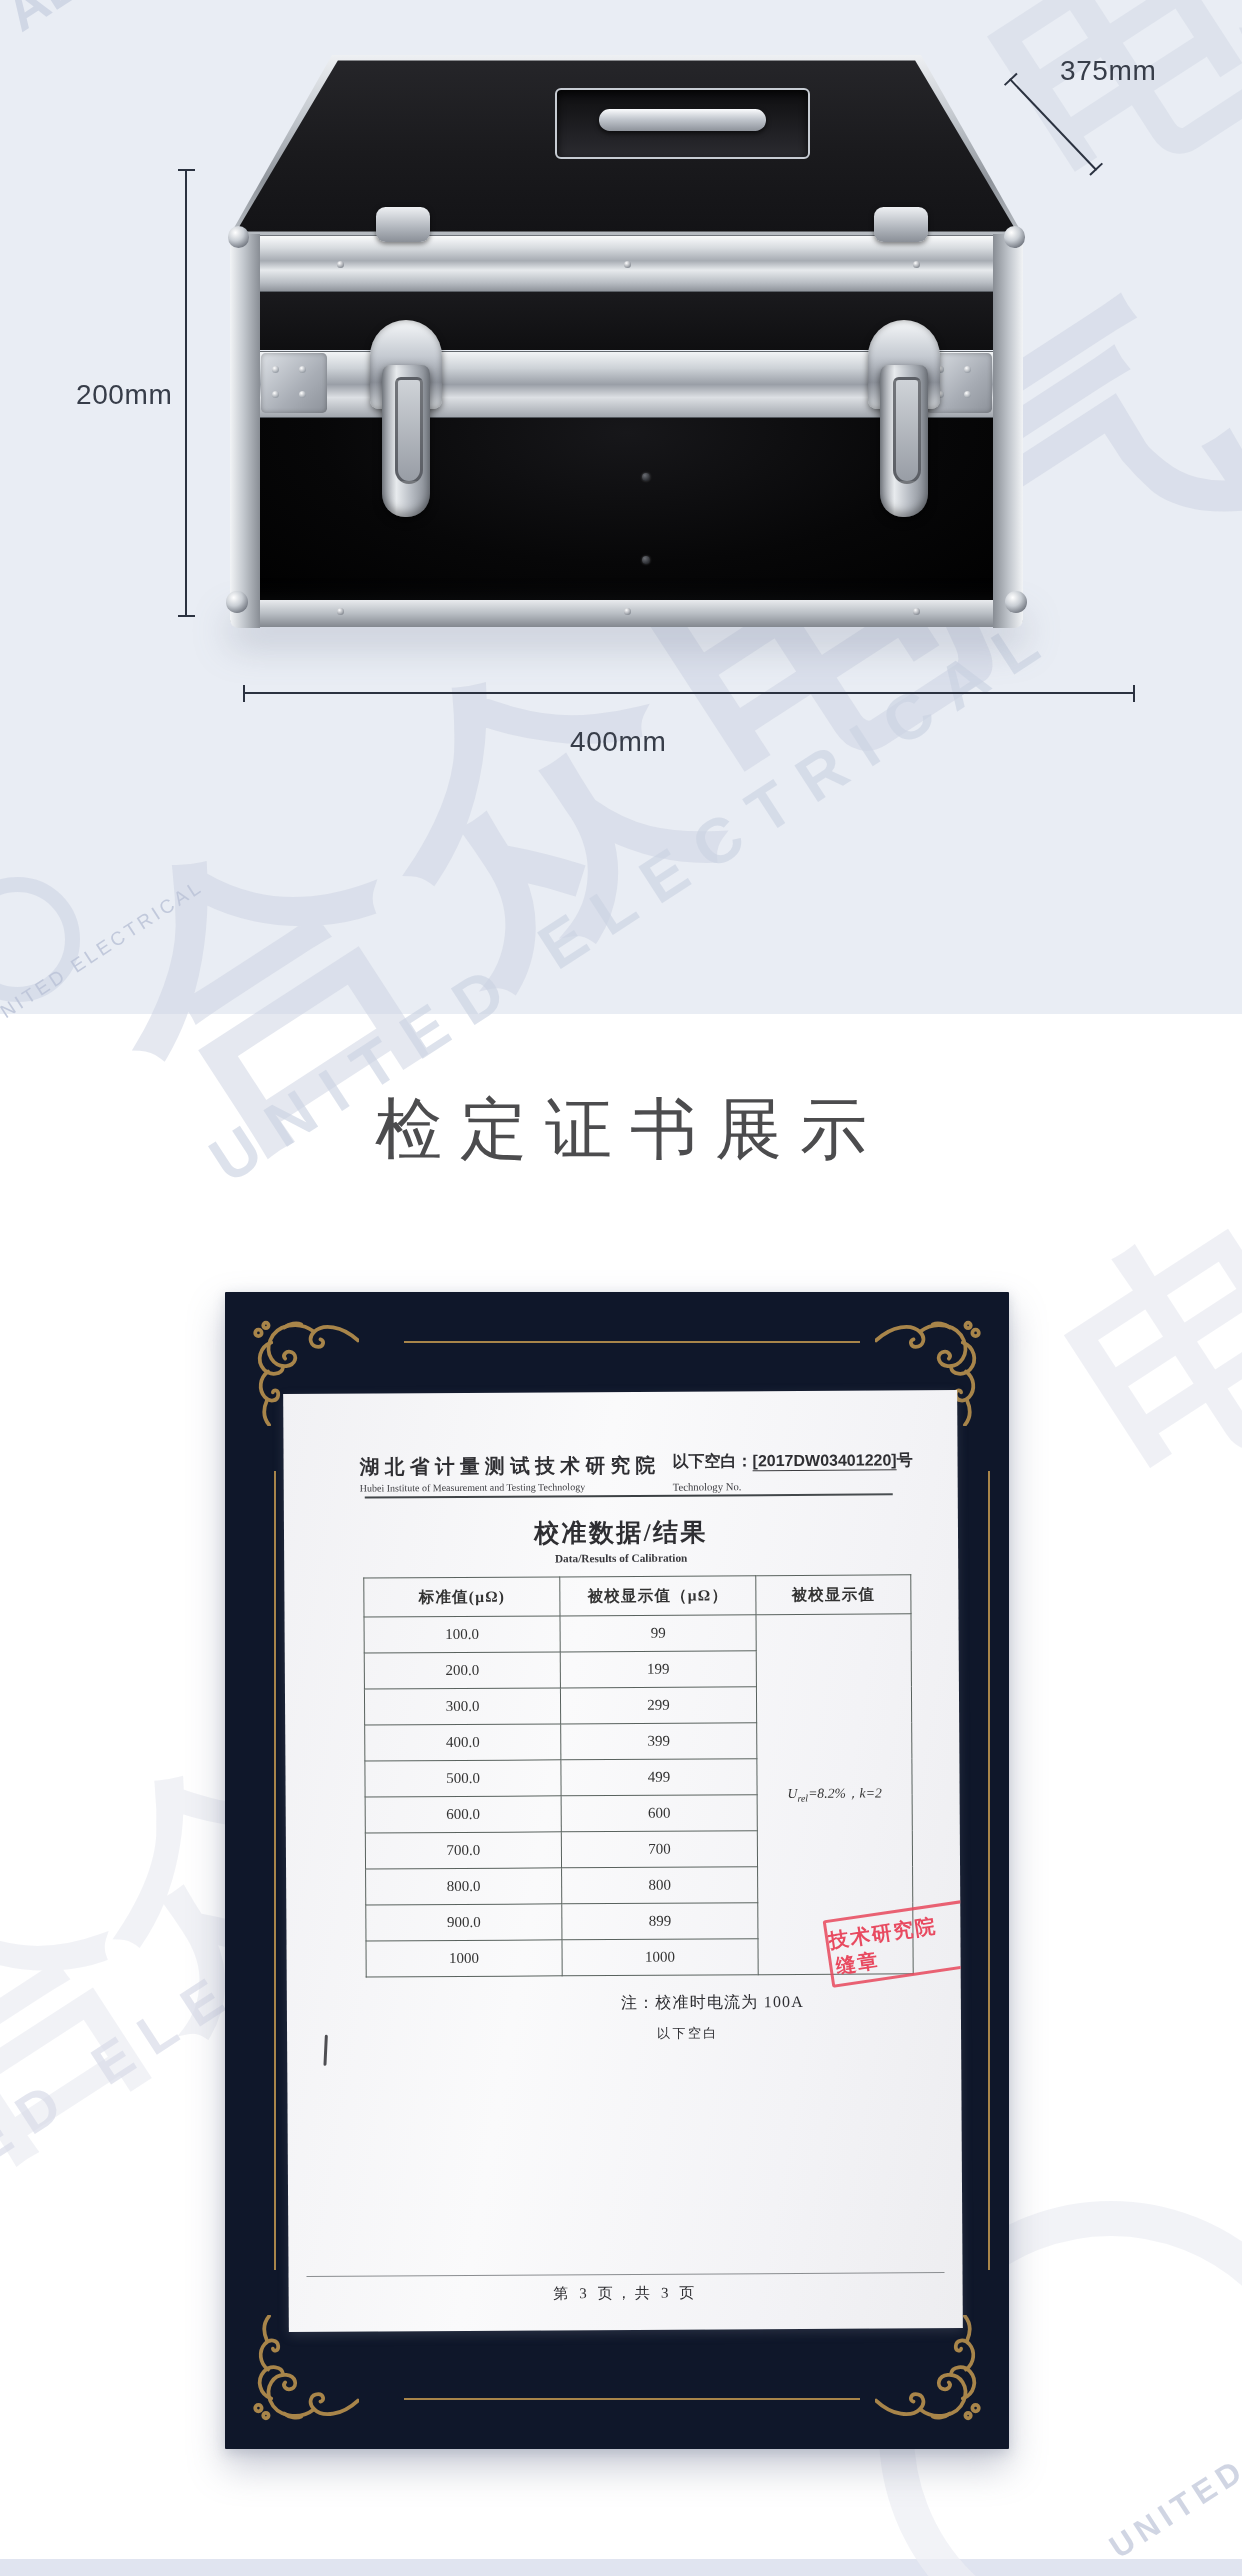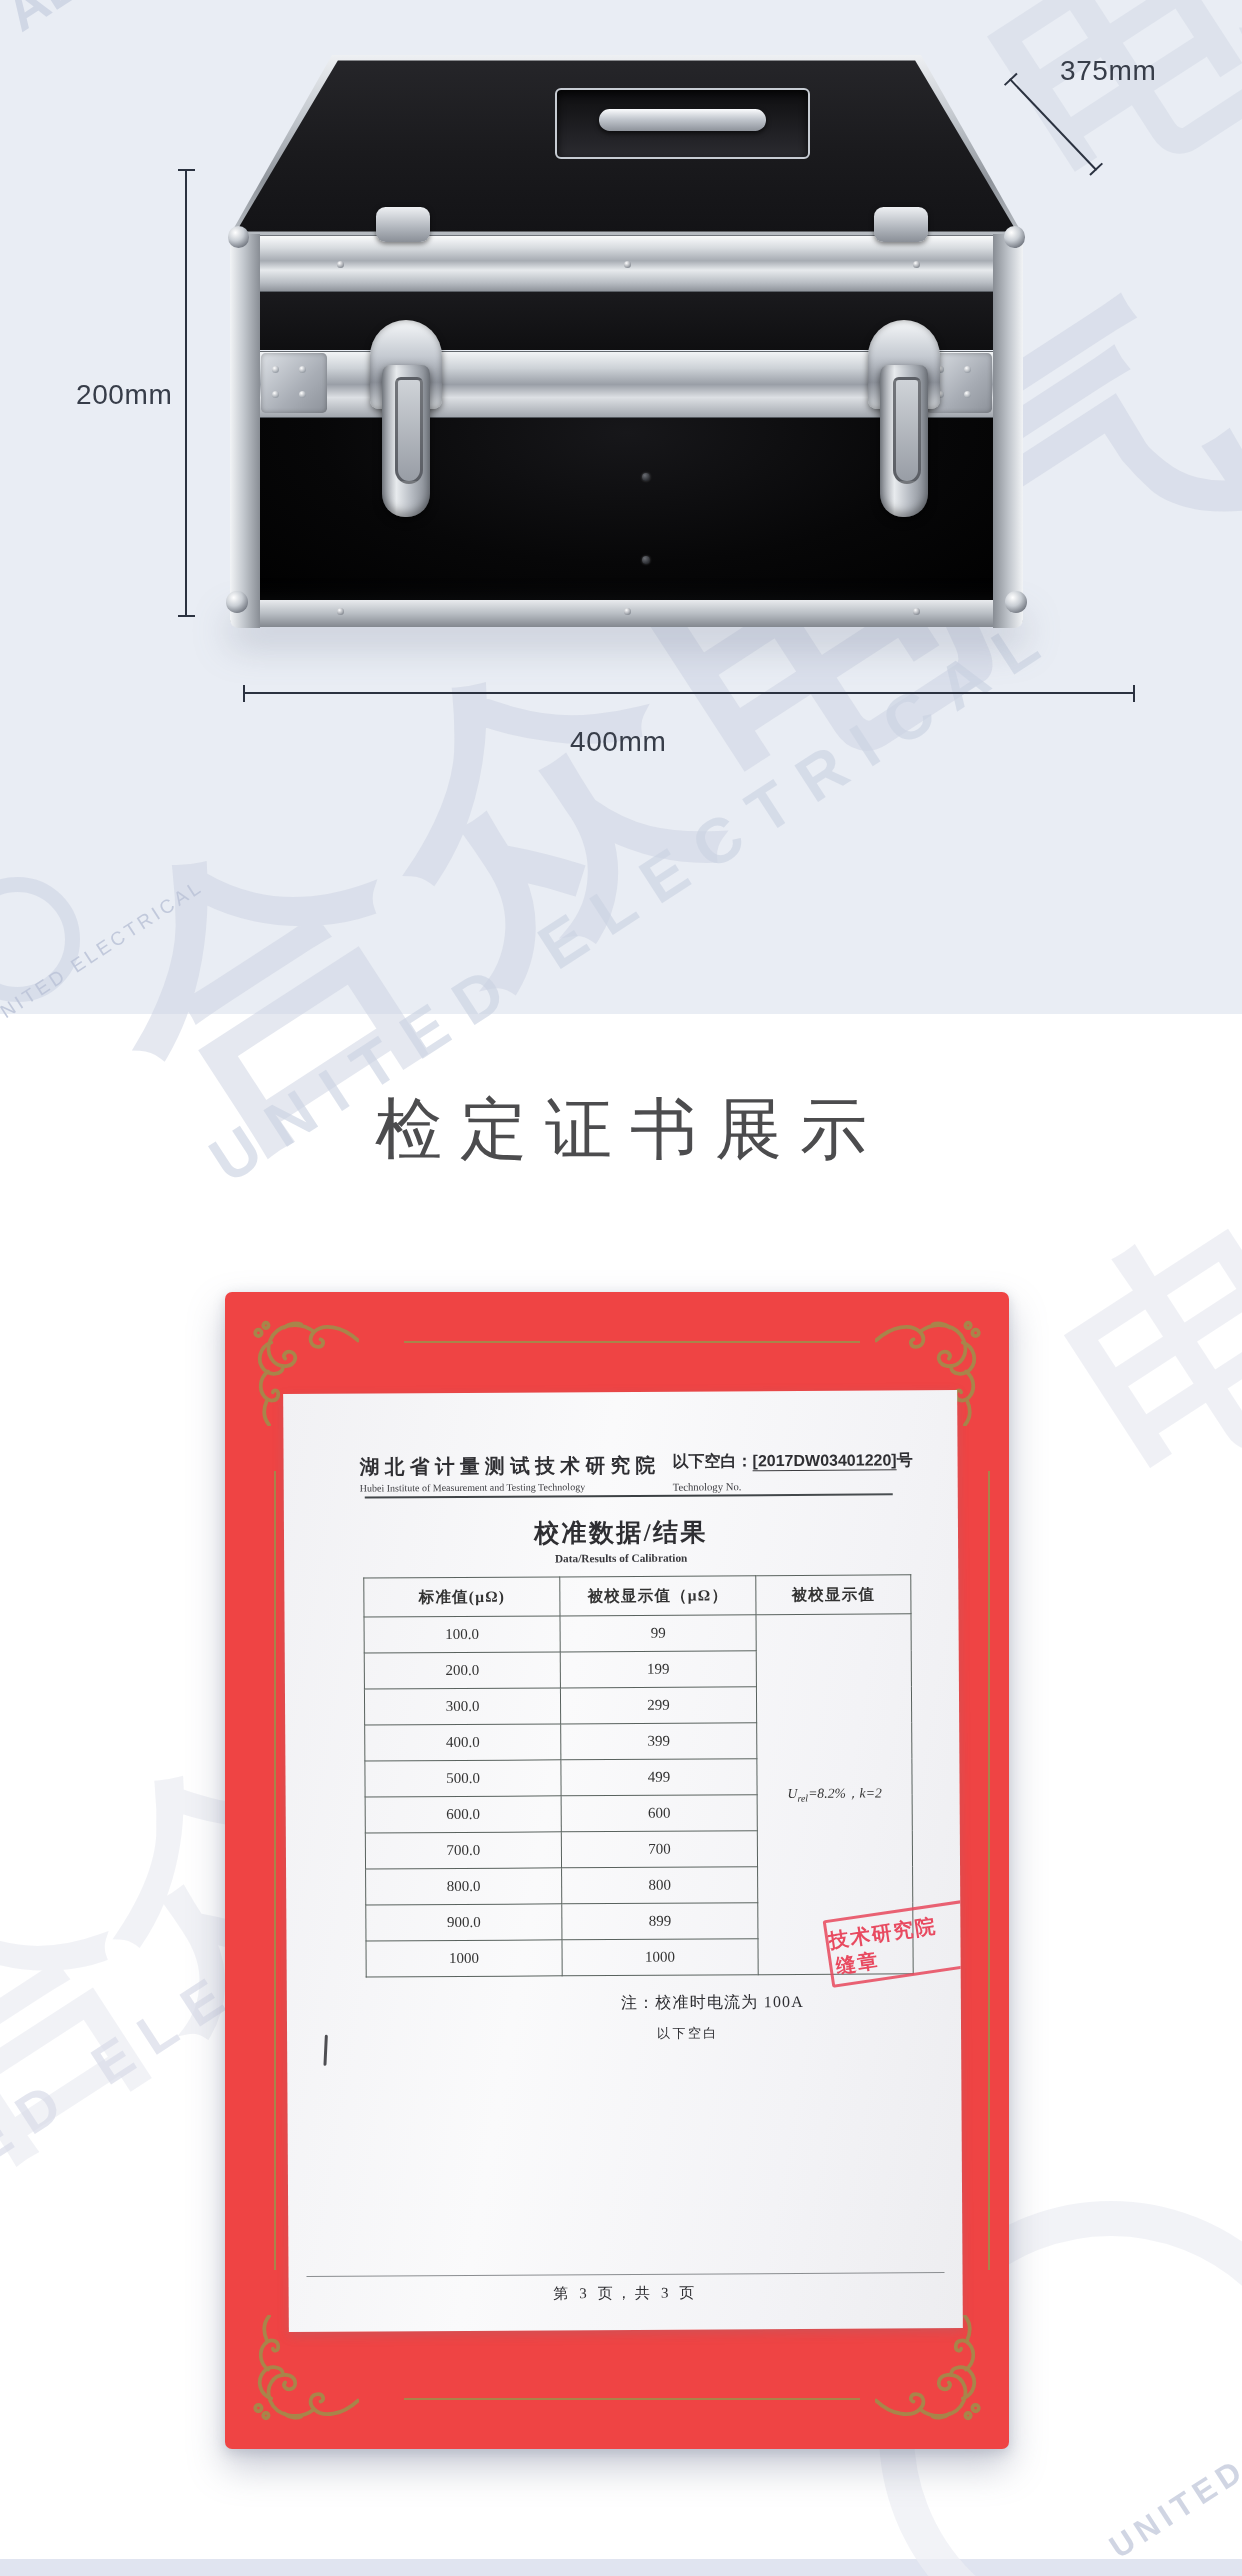--- a/index.html
+++ b/index.html
@@ -93,22 +93,22 @@
   .dim-wrap .cap{position:absolute;top:0;width:1.8px;height:17.3px;background:#2b3240;}
   .cap.c1{left:0;} .cap.c2{right:0;}
   .vline{left:185px;top:169px;width:1.8px;height:447px;}
   .vcap{position:absolute;width:17.3px;height:1.8px;background:#2b3240;left:178px;}
   
   .heading-sec{position:absolute;left:0;top:1014px;width:1242px;height:239px;z-index:2;text-align:center;}
   .page-title{margin:0;padding-top:70px;font-size:67px;font-weight:500;color:#4c4c4e;
       letter-spacing:18px;text-indent:18px;}
   
   .cert-sec{position:absolute;left:0;top:1253px;width:1242px;height:1323px;z-index:2;}
-  .cert-card{position:absolute;left:225px;top:39px;width:784px;height:1157px;background:#ef4444;
-      border-radius:7px;box-shadow:0 18px 36px rgba(130,138,160,.45),0 3.6px 12px rgba(130,138,160,.30);}
+  .cert-card{position:absolute;left:225px;top:39px;width:784px;height:1157px;background:#0f172a;
+      border-radius:1px;box-shadow:0 18px 36px rgba(130,138,160,.45),0 3.6px 12px rgba(130,138,160,.30);}
   .gold-line{position:absolute;background:#a8854a;}
   .gl-top{left:179px;top:49px;width:456px;height:1.8px;}
   .gl-bottom{left:179px;top:1106px;width:456px;height:1.8px;}
   .gl-left{left:49px;top:179px;width:1.8px;height:799px;}
   .gl-right{left:763px;top:179px;width:1.8px;height:799px;}
   .corner-ornament{position:absolute;width:107px;height:107px;}
   .orn-tl{left:27px;top:27px;}
   .orn-tr{right:27px;top:27px;transform:scaleX(-1);}
   .orn-bl{left:27px;bottom:27px;transform:scaleY(-1);}
   .orn-br{right:27px;bottom:27px;transform:scale(-1,-1);}

